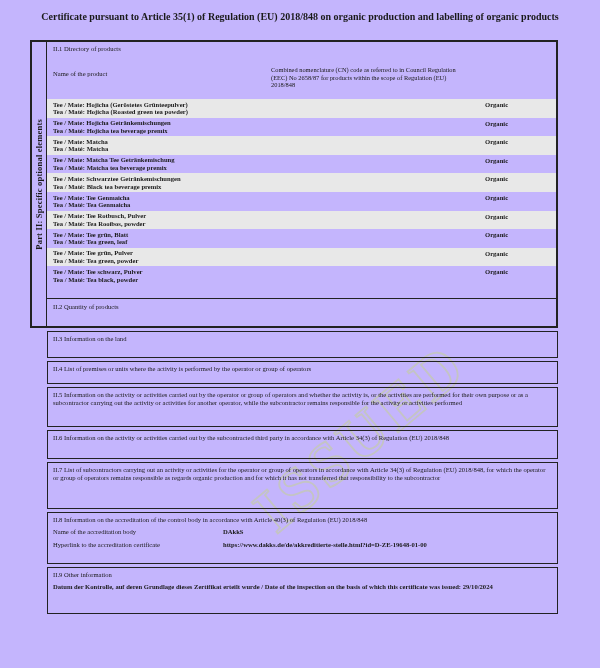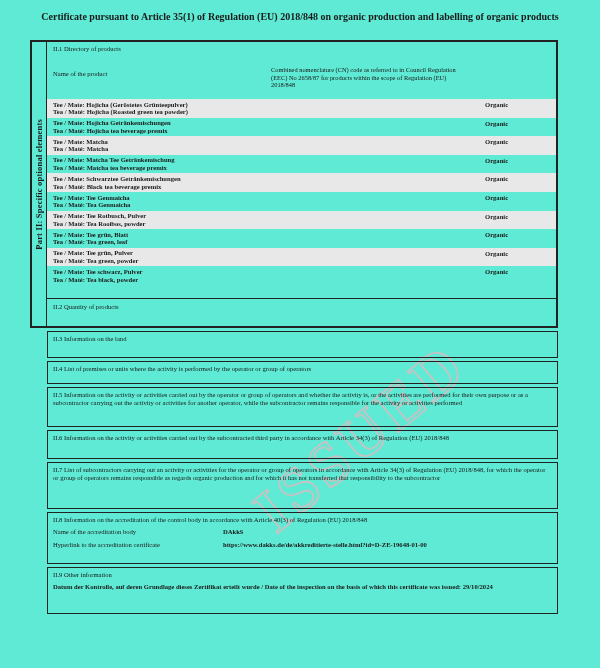--- a/index.html
+++ b/index.html
@@ -1,17 +1,17 @@
 <!DOCTYPE html>
 <html><head>
 <meta charset="utf-8">
 <style>
   html,body { margin:0; padding:0; background:#ffffff; }
   .page {
-    position:relative; width:600px; height:668px; background:#5eead4;
+    position:relative; width:600px; height:668px; background:#c4b5fd;
     font-family:"Liberation Serif", serif; color:#1a1a1a; overflow:hidden;
   }
   .title {
     position:absolute; top:11px; left:35px; width:530px; text-align:center;
     font-weight:bold; font-size:10px; line-height:11.5px;
   }
   
   .watermark {
     position:absolute; left:205px; top:400px; width:310px; height:74px;
     text-align:center; transform:rotate(-40deg);

